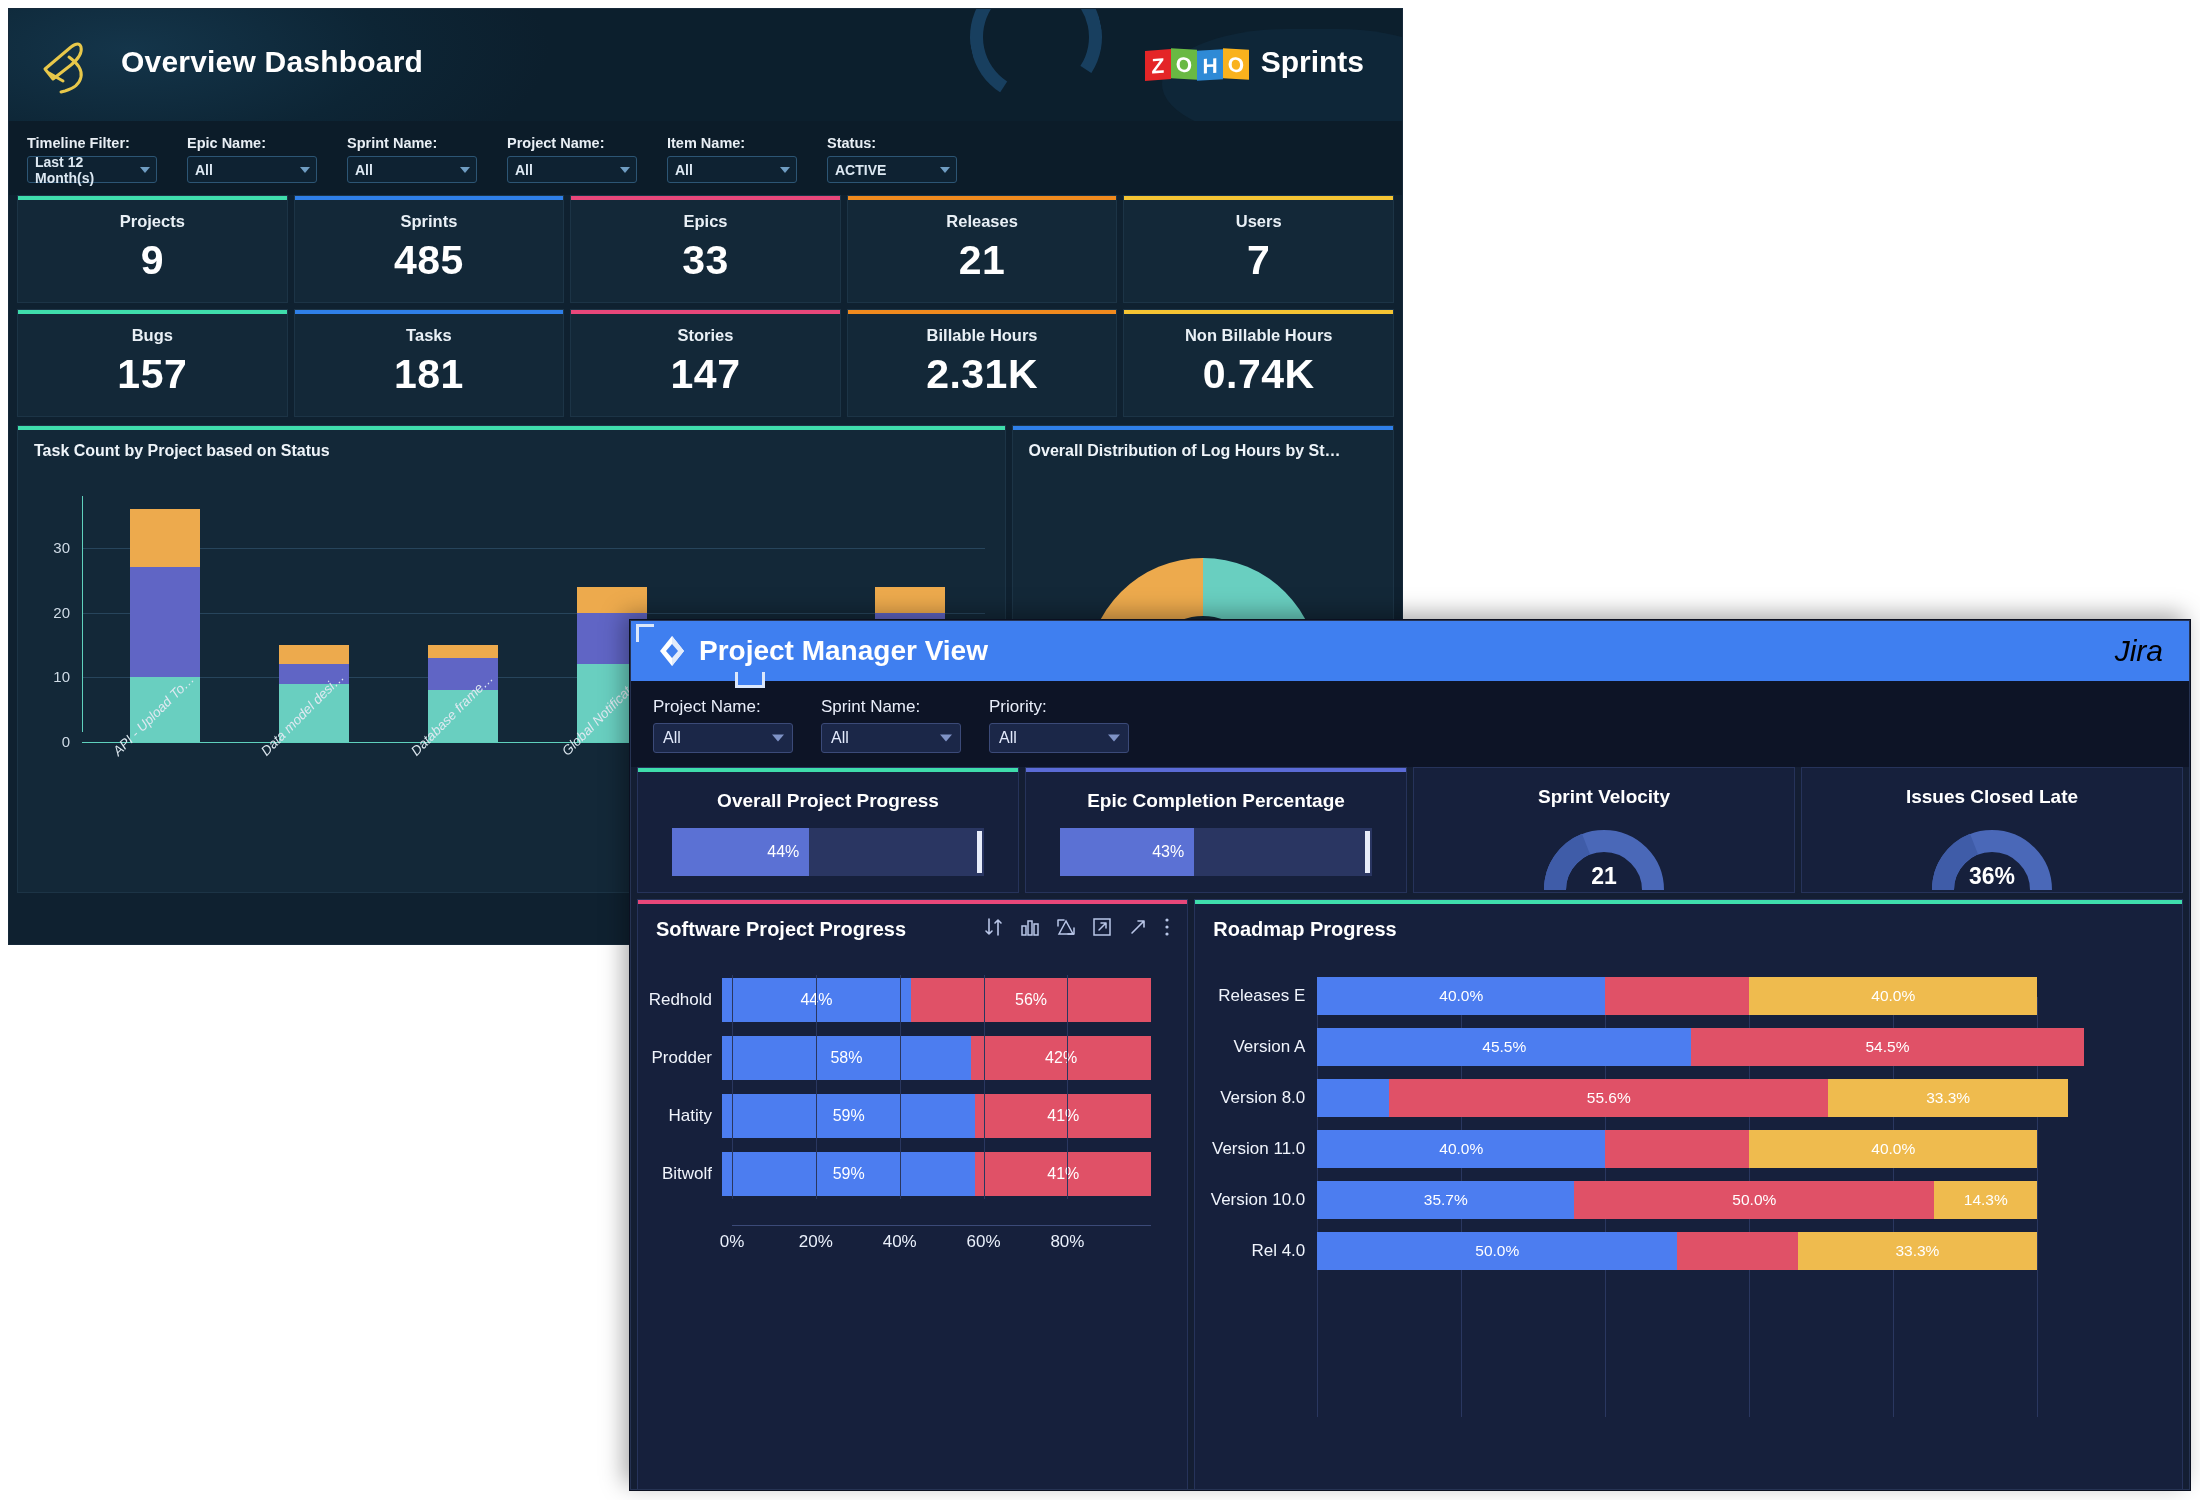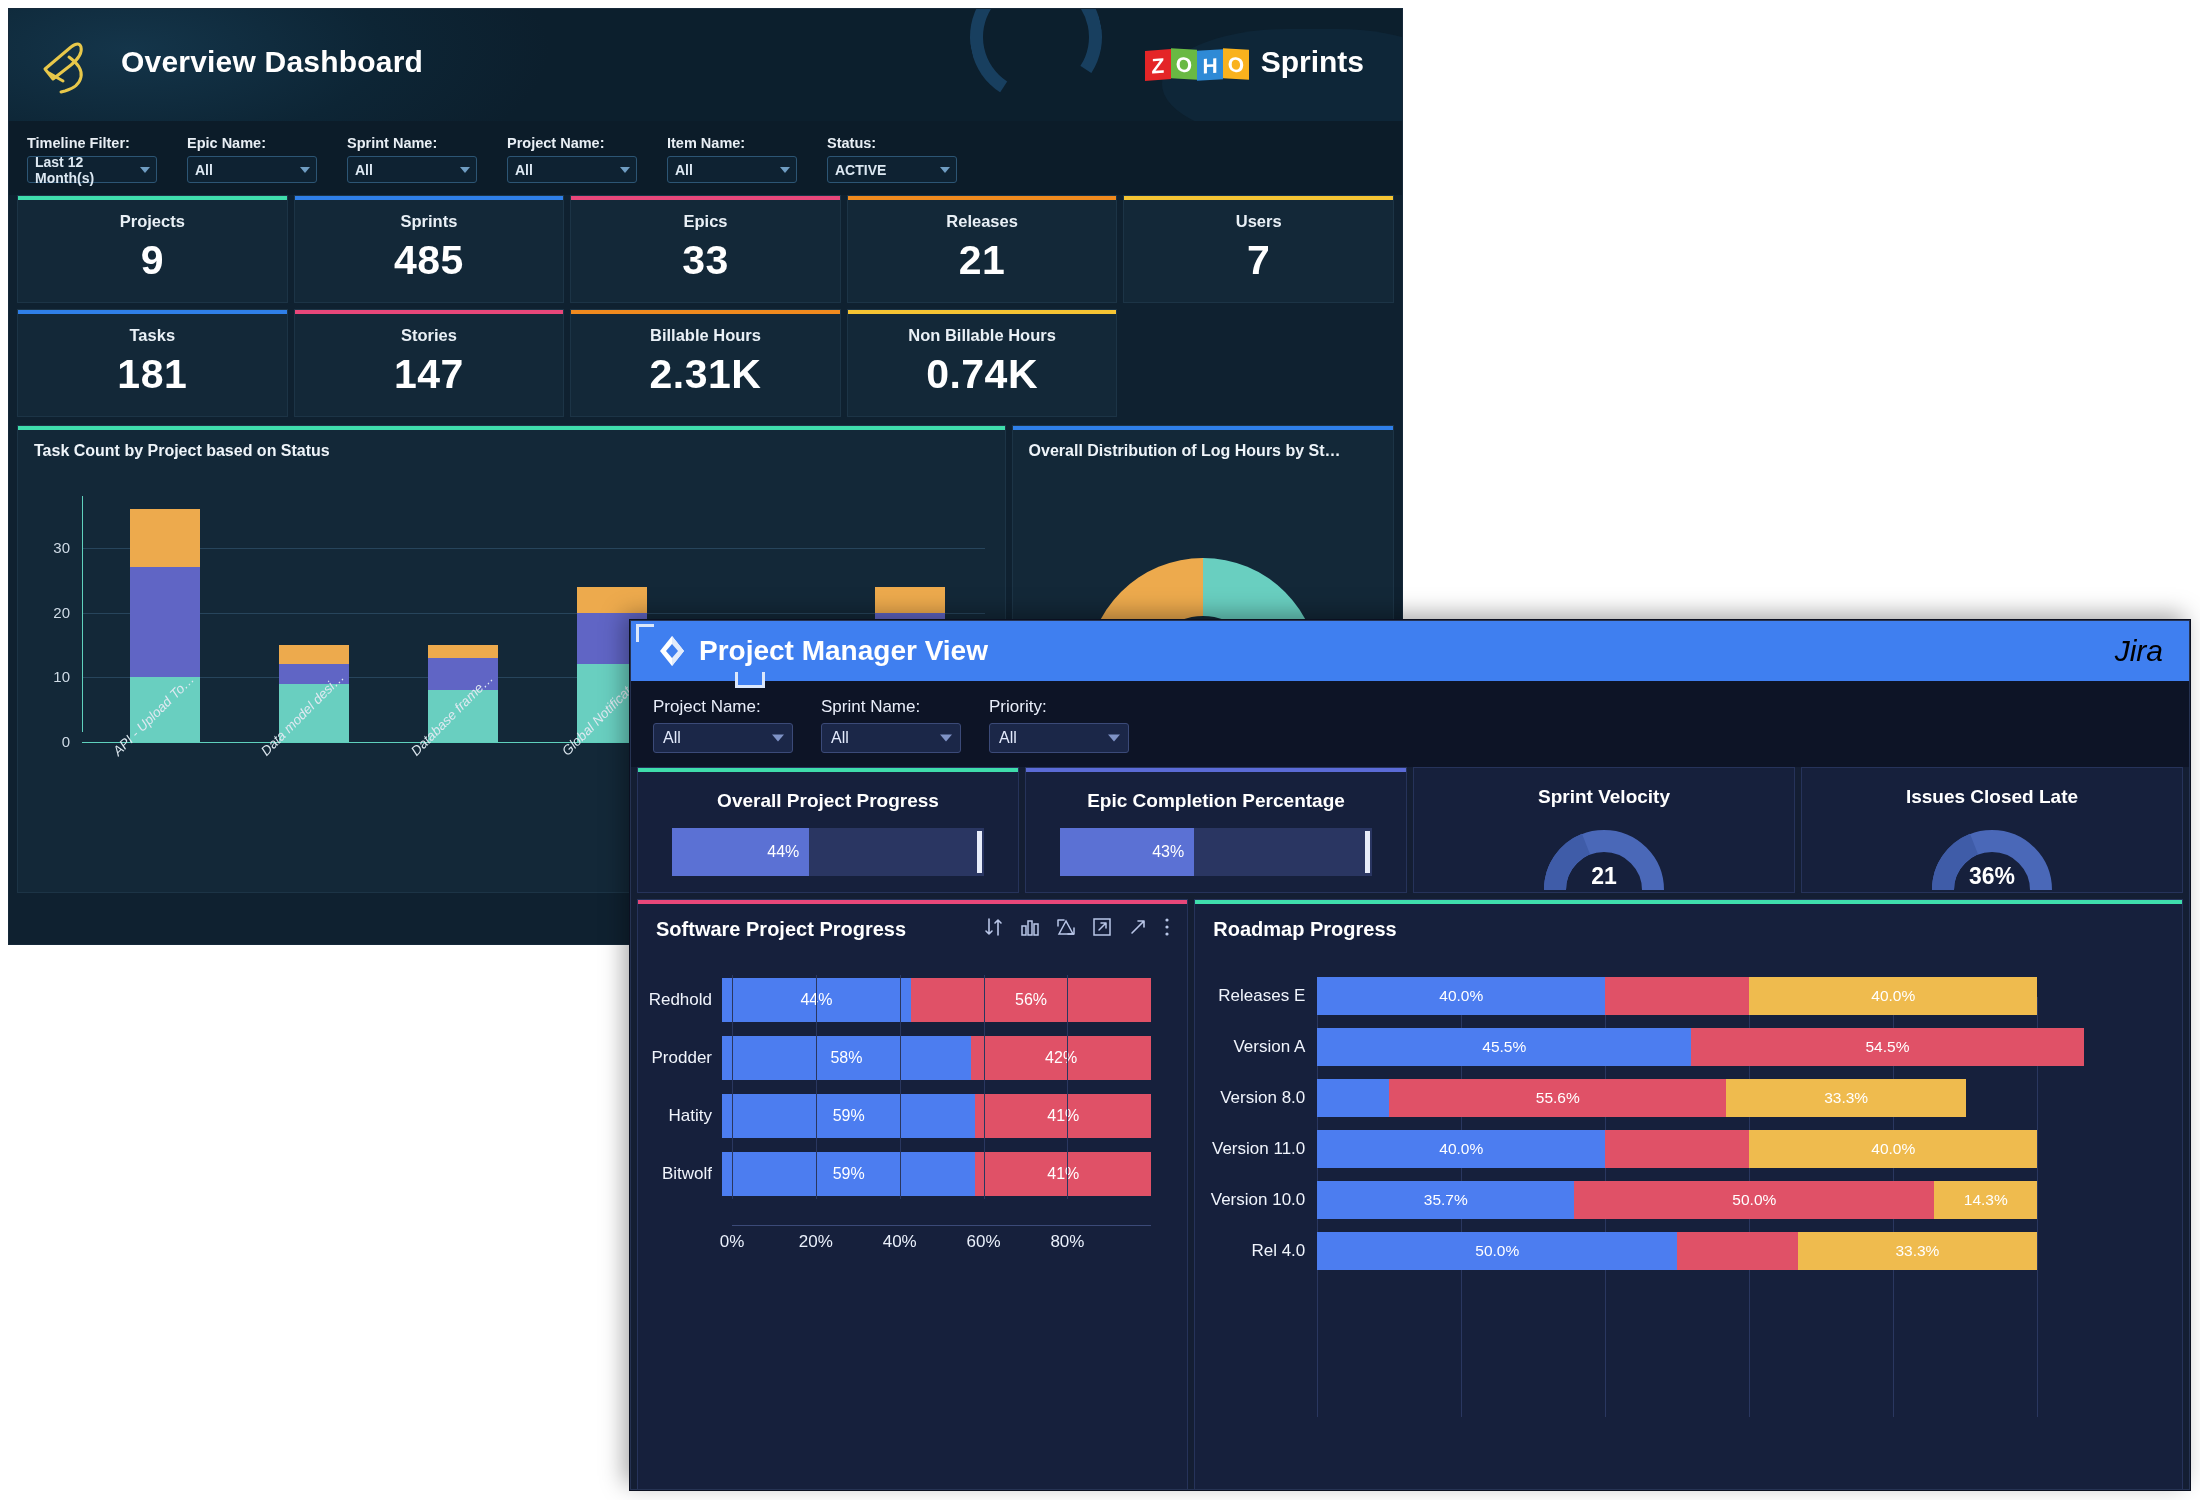--- a/index.html
+++ b/index.html
@@ -249,20 +249,25 @@
           <div class="k-val">21</div>
         </div>
         <div class="kpi">
           <div class="accent" style="background:#F5C433"></div>
           <div class="k-label">Users</div>
           <div class="k-val">7</div>
         </div>
       </div>
     <div style="height:6px"></div>
     <div class="kpi-grid" id="zoho-kpis-2">
+        <div class="kpi">
+          <div class="accent" style="background:#3FDDAC"></div>
+          <div class="k-label">Bugs</div>
+          <div class="k-val">157</div>
+        </div>
         <div class="kpi">
           <div class="accent" style="background:#2F7FE8"></div>
           <div class="k-label">Tasks</div>
           <div class="k-val">181</div>
         </div>
         <div class="kpi">
           <div class="accent" style="background:#E8477A"></div>
           <div class="k-label">Stories</div>
           <div class="k-val">147</div>
         </div>
@@ -565,21 +570,21 @@
                     <div class="rseg seg-blue" style="width:374px">45.5%</div>
                     <div class="rseg seg-red" style="width:392.40000000000003px">54.5%</div>
                   </div>
                 </div>
               </div>
               <div class="rrow">
                 <div class="rlab">Version 8.0</div>
                 <div class="rtrack">
                   <div class="rinner">
                     <div class="rseg seg-blue" style="width:72px"></div>
-                    <div class="rseg seg-red" style="width:337px">55.6%</div>
+                    <div class="rseg seg-red" style="width:439px">55.6%</div>
                     <div class="rseg seg-yel" style="width:239.76px">33.3%</div>
                   </div>
                 </div>
               </div>
               <div class="rrow">
                 <div class="rlab">Version 11.0</div>
                 <div class="rtrack">
                   <div class="rinner">
                     <div class="rseg seg-blue" style="width:288px">40.0%</div>
                     <div class="rseg seg-red" style="width:144px"></div>

